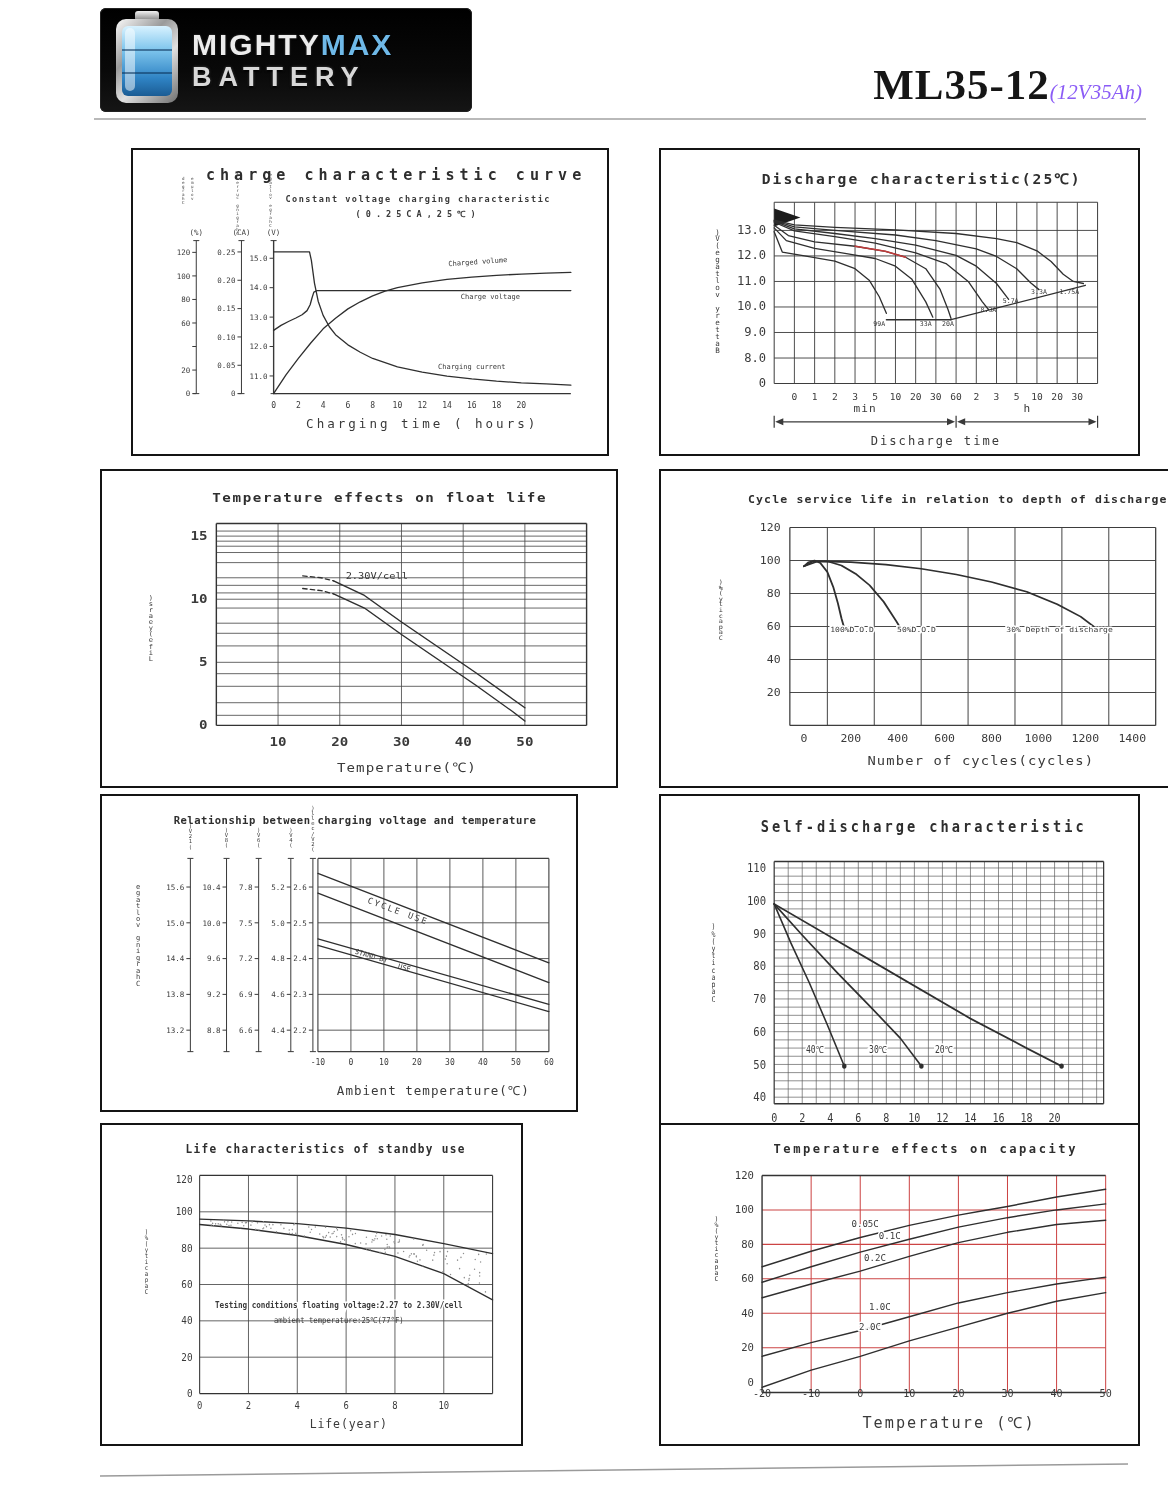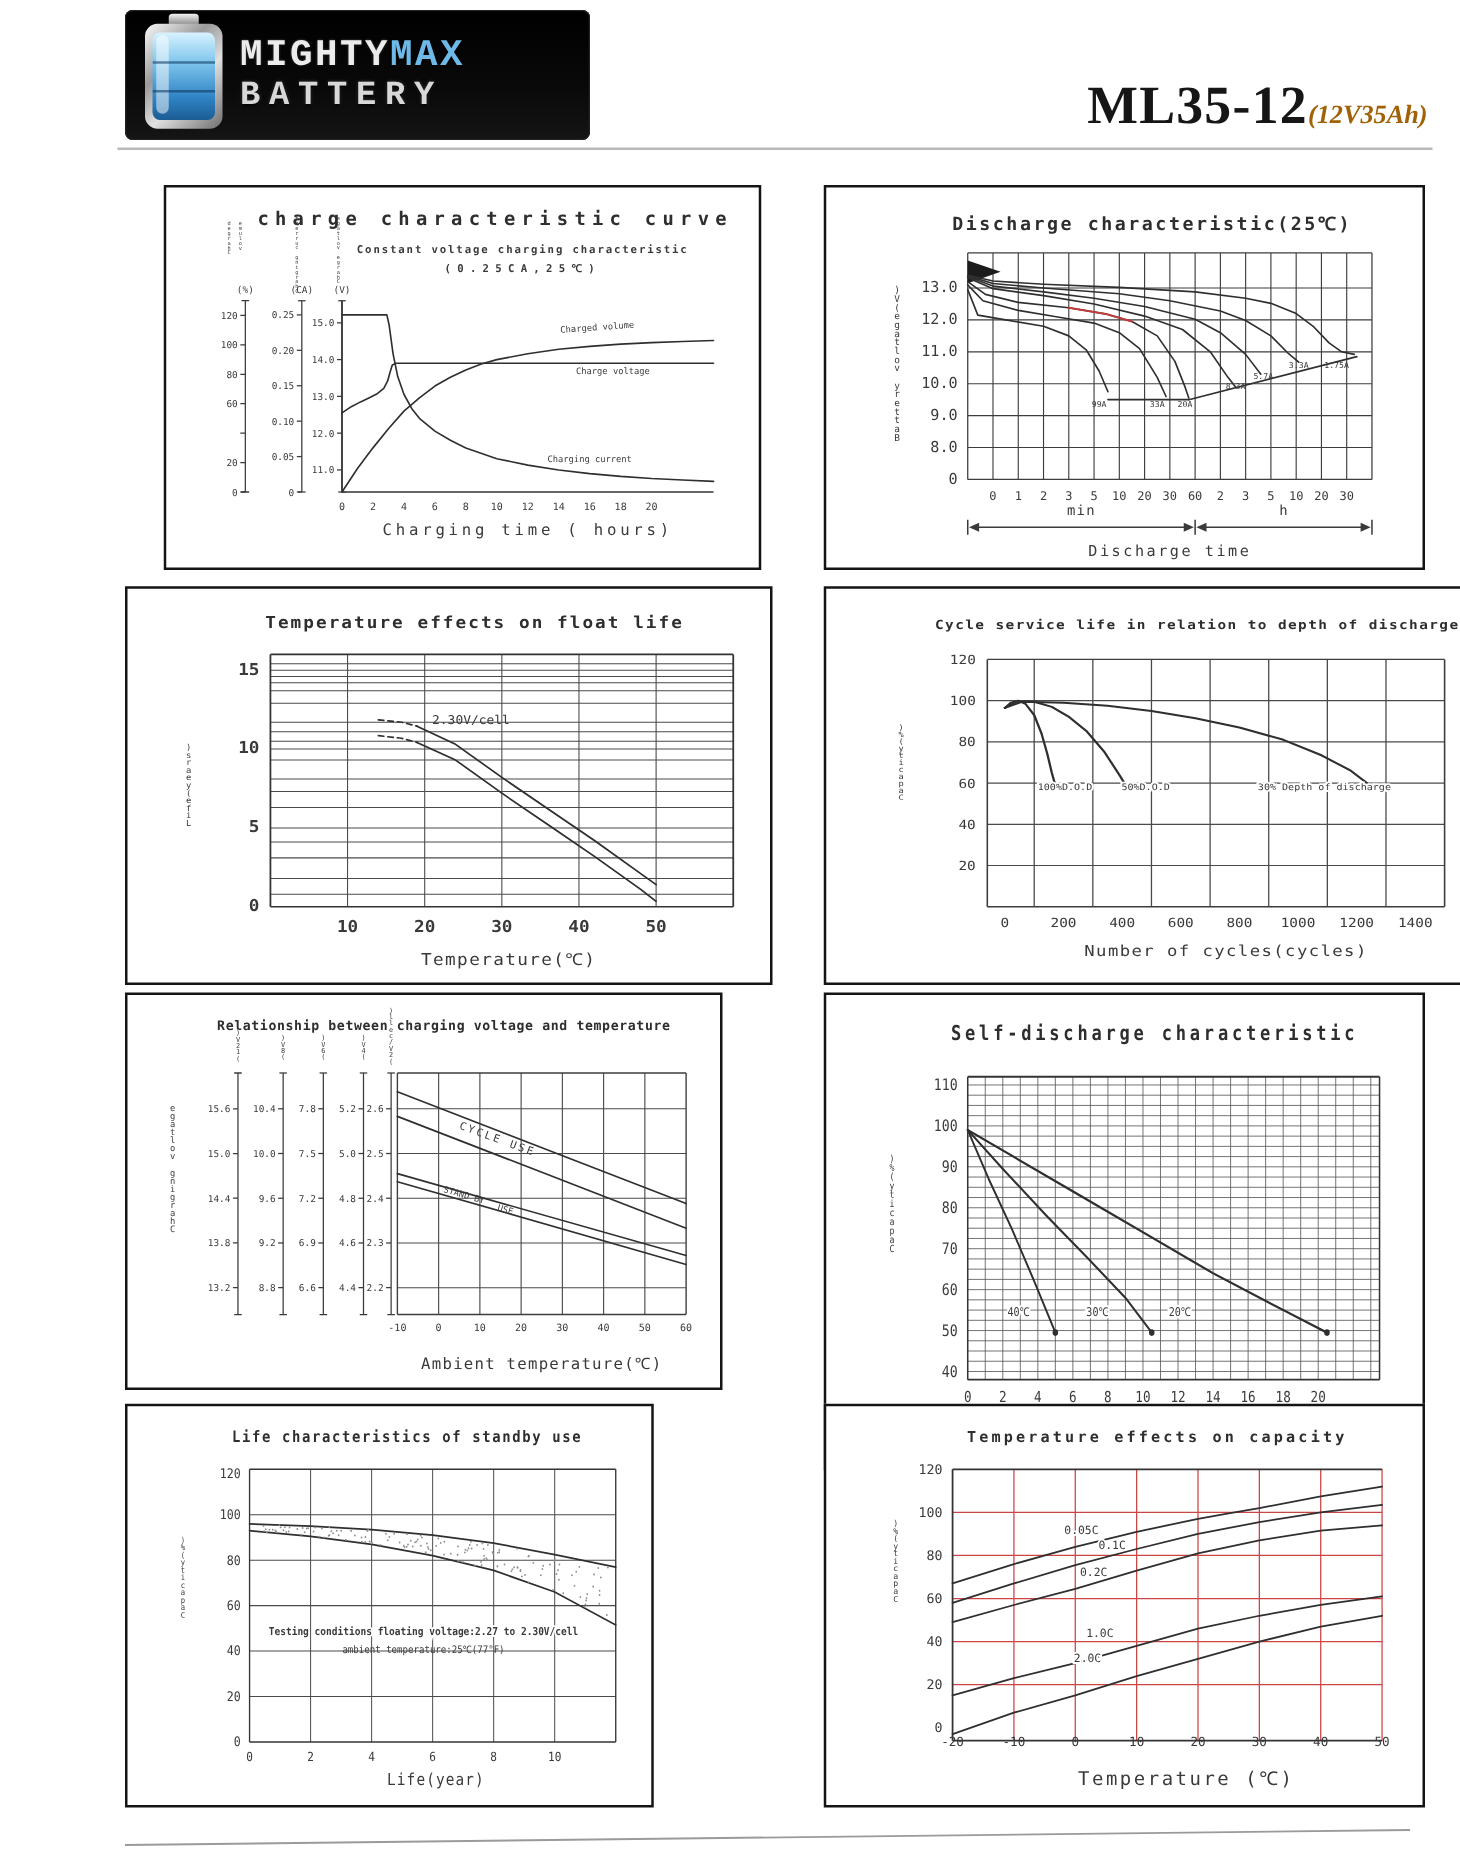--- a/index.html
+++ b/index.html
@@ -11,29 +11,29 @@
         display:flex;align-items:center;box-shadow:0 0 0 1px #222 inset;}
   .batt{width:62px;height:88px;margin-left:16px;position:relative;flex:0 0 auto;}
   .batt-cap{position:absolute;top:-5px;left:19px;width:24px;height:10px;border-radius:3px;
         background:linear-gradient(180deg,#f2f2f2,#7d7d7d);}
   .batt-body{position:absolute;top:3px;width:62px;height:84px;border-radius:10px;box-sizing:border-box;padding:7px 6px;
         background:linear-gradient(135deg,#fafafa 0%,#9a9a9a 35%,#e0e0e0 60%,#6f6f6f 100%);}
   .batt-inner{width:100%;height:100%;border-radius:6px;position:relative;overflow:hidden;
         background:linear-gradient(180deg,#d8f2ff 0%,#7cc4ec 35%,#2f83c4 75%,#1b5c94 100%);}
   .batt-seg{position:absolute;left:0;width:100%;height:2px;background:rgba(10,50,90,.55);}
   .batt-shine{position:absolute;left:3px;top:2px;width:10px;height:90%;border-radius:5px;background:rgba(255,255,255,.5);}
-  .brand-text{margin-left:14px;font-family:Liberation Mono, monospace;font-weight:bold;line-height:1;}
+  .brand-text{margin-left:14px;font-family:Liberation Sans, sans-serif;font-weight:bold;line-height:1;}
   .brand-l1{font-size:30px;letter-spacing:2px;}
   .brand-mighty{color:#ececec;text-shadow:0 1px 1px #000,0 0 2px #555;}
   .brand-max{color:#6fb9e8;text-shadow:0 1px 1px #000;}
   .brand-l2{font-size:27px;letter-spacing:7px;color:#d8d8d8;margin-top:4px;
         text-shadow:0 2px 2px #000,0 0 3px #444;}
   .model{position:absolute;right:26px;top:60px;font-family:"Liberation Serif",serif;white-space:nowrap;}
   .model-main{font-size:43px;font-weight:bold;color:#161616;letter-spacing:1px;}
-  .model-sub{font-size:21px;font-style:italic;color:#a16207;font-weight:bold;}
+  .model-sub{font-size:21px;font-style:italic;color:#8b5cf6;}
   .hrule{position:absolute;left:94px;top:118px;width:1052px;height:2px;background:#b9b9b9;}
   
   .box{position:absolute;background:#fff;border:2.5px solid #141414;box-sizing:border-box;}
   .box svg{display:block;width:100%;height:100%;}
   #b1{left:100px;top:148px;width:478px;height:308px;margin-left:31px;}
   #b2{left:659px;top:148px;width:481px;height:308px;}
   #b3{left:100px;top:469px;width:518px;height:319px;}
   #b4{left:659px;top:469px;width:547px;height:319px;}
   #b5{left:100px;top:794px;width:478px;height:318px;}
   #b6{left:659px;top:794px;width:481px;height:382px;}

